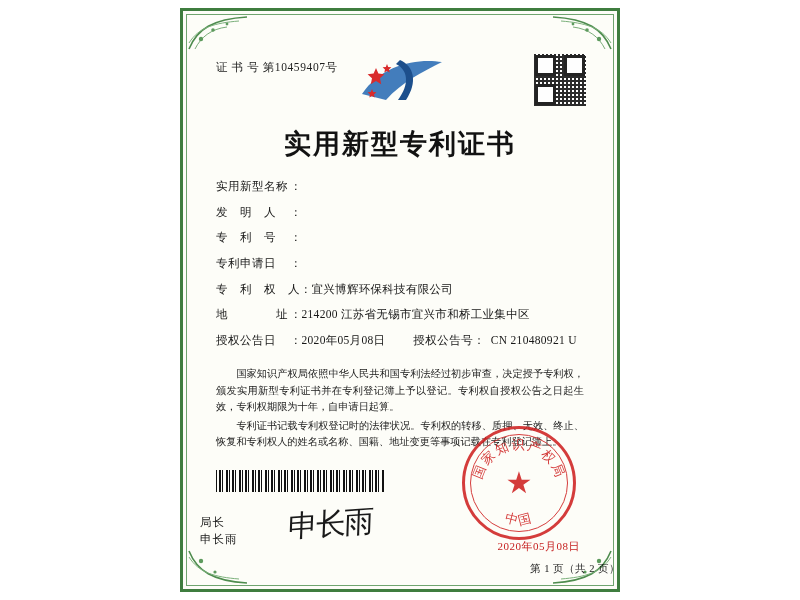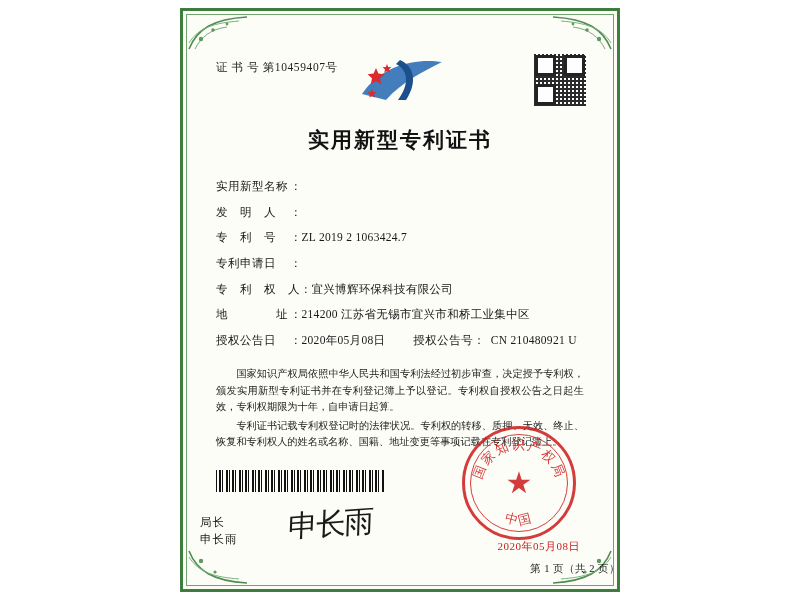--- a/index.html
+++ b/index.html
@@ -106,21 +106,21 @@
     border:3px solid #111;
     background:#fff;
   }
 
   .main-title {
     position: absolute;
     left: 0;
     right: 0;
     top: 118px;
     text-align: center;
-    font-size: 21px;
+    font-size: 27px;
     font-weight: bold;
     letter-spacing: 2px;
     color: #121212;
     font-family: "DejaVu Serif", serif;
   }
 
   
   .fields {
     position: absolute;
     left: 36px;
@@ -333,21 +333,20 @@
         <div class="f-label">实用新型名称</div>
         <div class="f-colon">：</div>
       </div>
       <div class="f-row">
         <div class="f-label">发　明　人</div>
         <div class="f-colon">：</div>
       </div>
       <div class="f-row">
         <div class="f-label">专　利　号</div>
         <div class="f-colon">：</div>
-        <div class="f-value">ZL 2019 2 1063424.7</div>
       </div>
       <div class="f-row">
         <div class="f-label">专利申请日</div>
         <div class="f-colon">：</div>
       </div>
       <div class="f-row">
         <div class="f-label">专　利　权　人</div>
         <div class="f-colon">：</div>
         <div class="f-value">宜兴博辉环保科技有限公司</div>
       </div>

